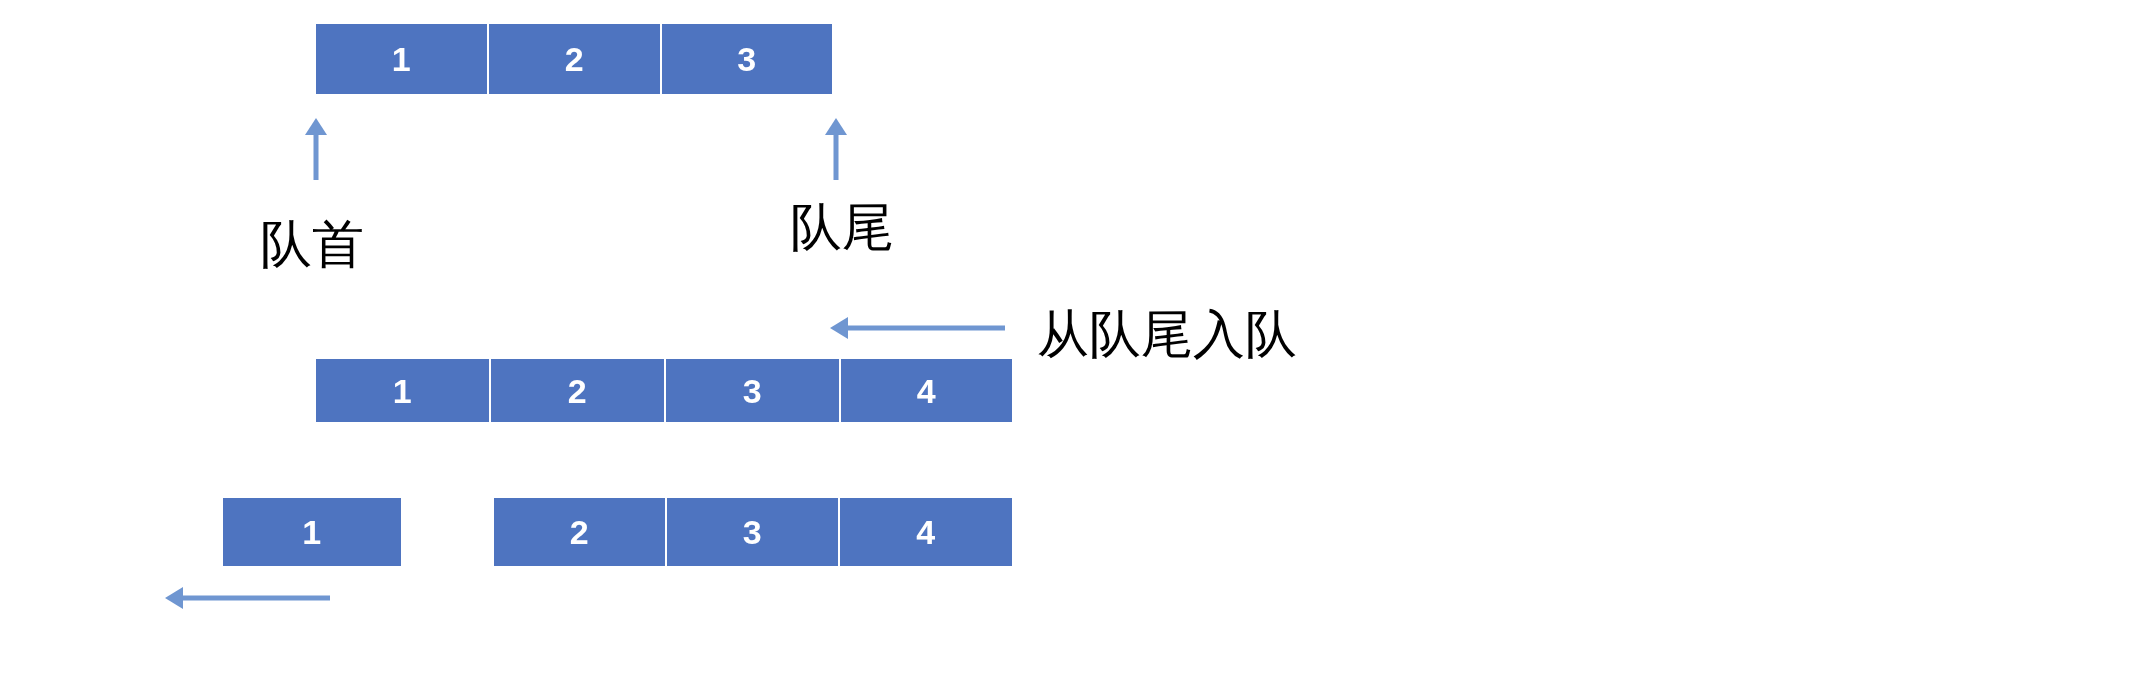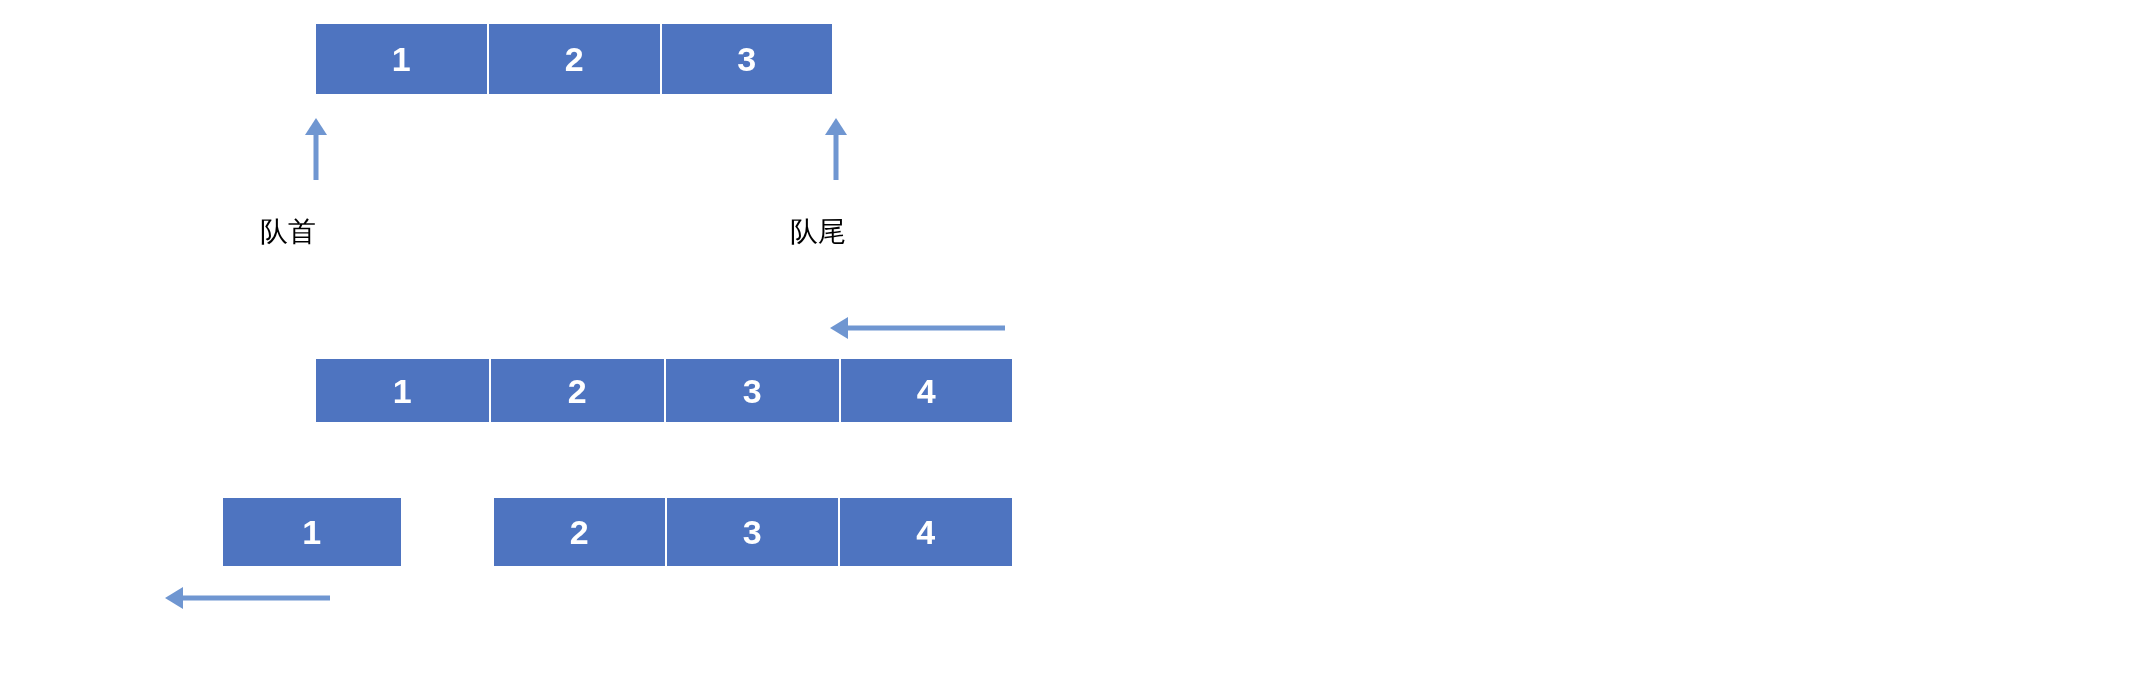--- a/index.html
+++ b/index.html
@@ -32,21 +32,21 @@
     font-size: 34px;
     line-height: 1;
     letter-spacing: 0.5px;
   }
 
   
   .cn-label {
     position: absolute;
     color: #000000;
     font-family: "DejaVu Sans", "Liberation Sans", sans-serif;
-    font-size: 28px;
+    font-size: 52px;
     line-height: 1;
     white-space: nowrap;
   }
 
   
   .arrow-up {
     position: absolute;
   }
   .arrow-up .shaft {
     position: absolute;
@@ -106,26 +106,27 @@
   <div class="arrow-up" style="left:308px; top:118px; width:16px; height:62px;">
     <span class="head"></span>
     <span class="shaft"></span>
   </div>
   <div class="arrow-up" style="left:828px; top:118px; width:16px; height:62px;">
     <span class="head"></span>
     <span class="shaft"></span>
   </div>
 
   <div class="cn-label" style="left:260px; top:218px;">队首</div>
-  <div class="cn-label" style="left:790px; top:218px;text-align:center;">队尾</div>
+  <div class="cn-label" style="left:790px; top:201px;text-align:center;">队尾</div>
 
   <div class="arrow-left" style="left:830px; top:318px; width:175px;">
     <span class="head"></span>
     <span class="shaft"></span>
   </div>
+  <div class="cn-label" style="left:1037px; top:308px;">从队尾入队</div>
 
   <div class="cell" style="left:315px; top:358px; width:175px; height:65px;">1</div>
   <div class="cell" style="left:490px; top:358px; width:175px; height:65px;">2</div>
   <div class="cell" style="left:665px; top:358px; width:175px; height:65px;">3</div>
   <div class="cell" style="left:840px; top:358px; width:173px; height:65px;">4</div>
 
   <div class="cell" style="left:222px; top:497px; width:180px; height:70px;">1</div>
   <div class="cell" style="left:493px; top:497px; width:173px; height:70px;">2</div>
   <div class="cell" style="left:666px; top:497px; width:173px; height:70px;">3</div>
   <div class="cell" style="left:839px; top:497px; width:174px; height:70px;">4</div>

